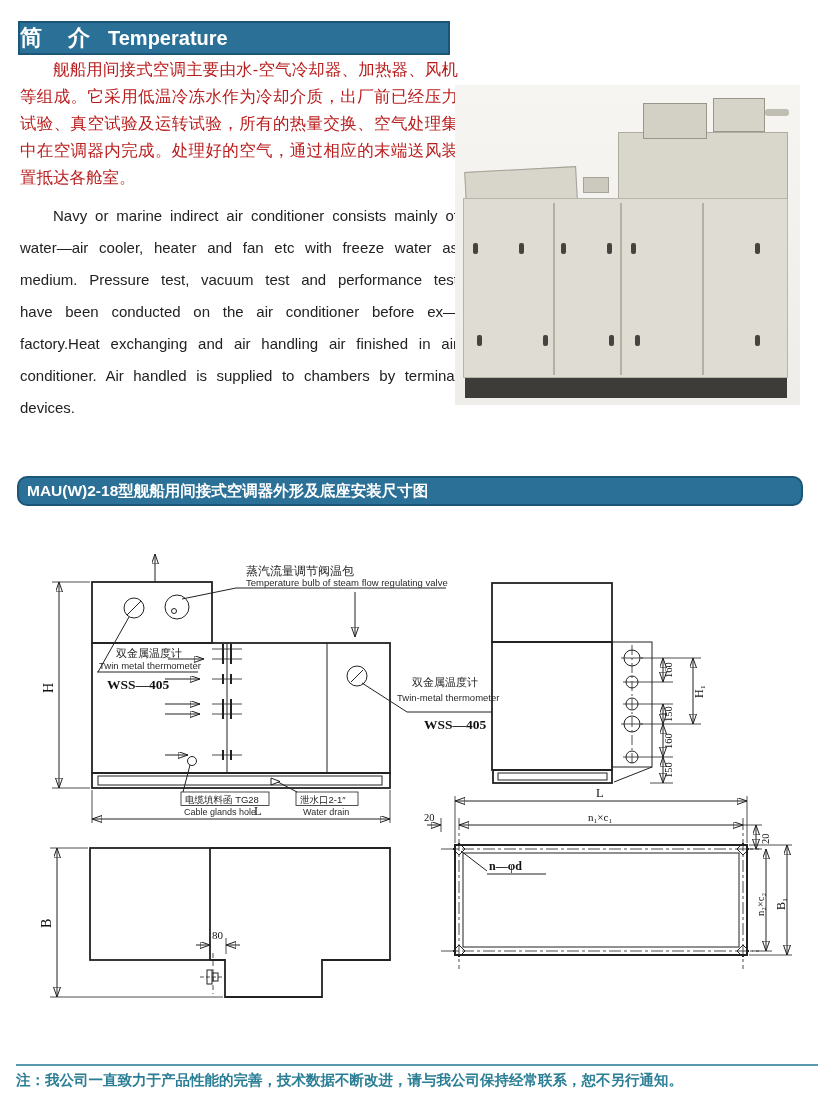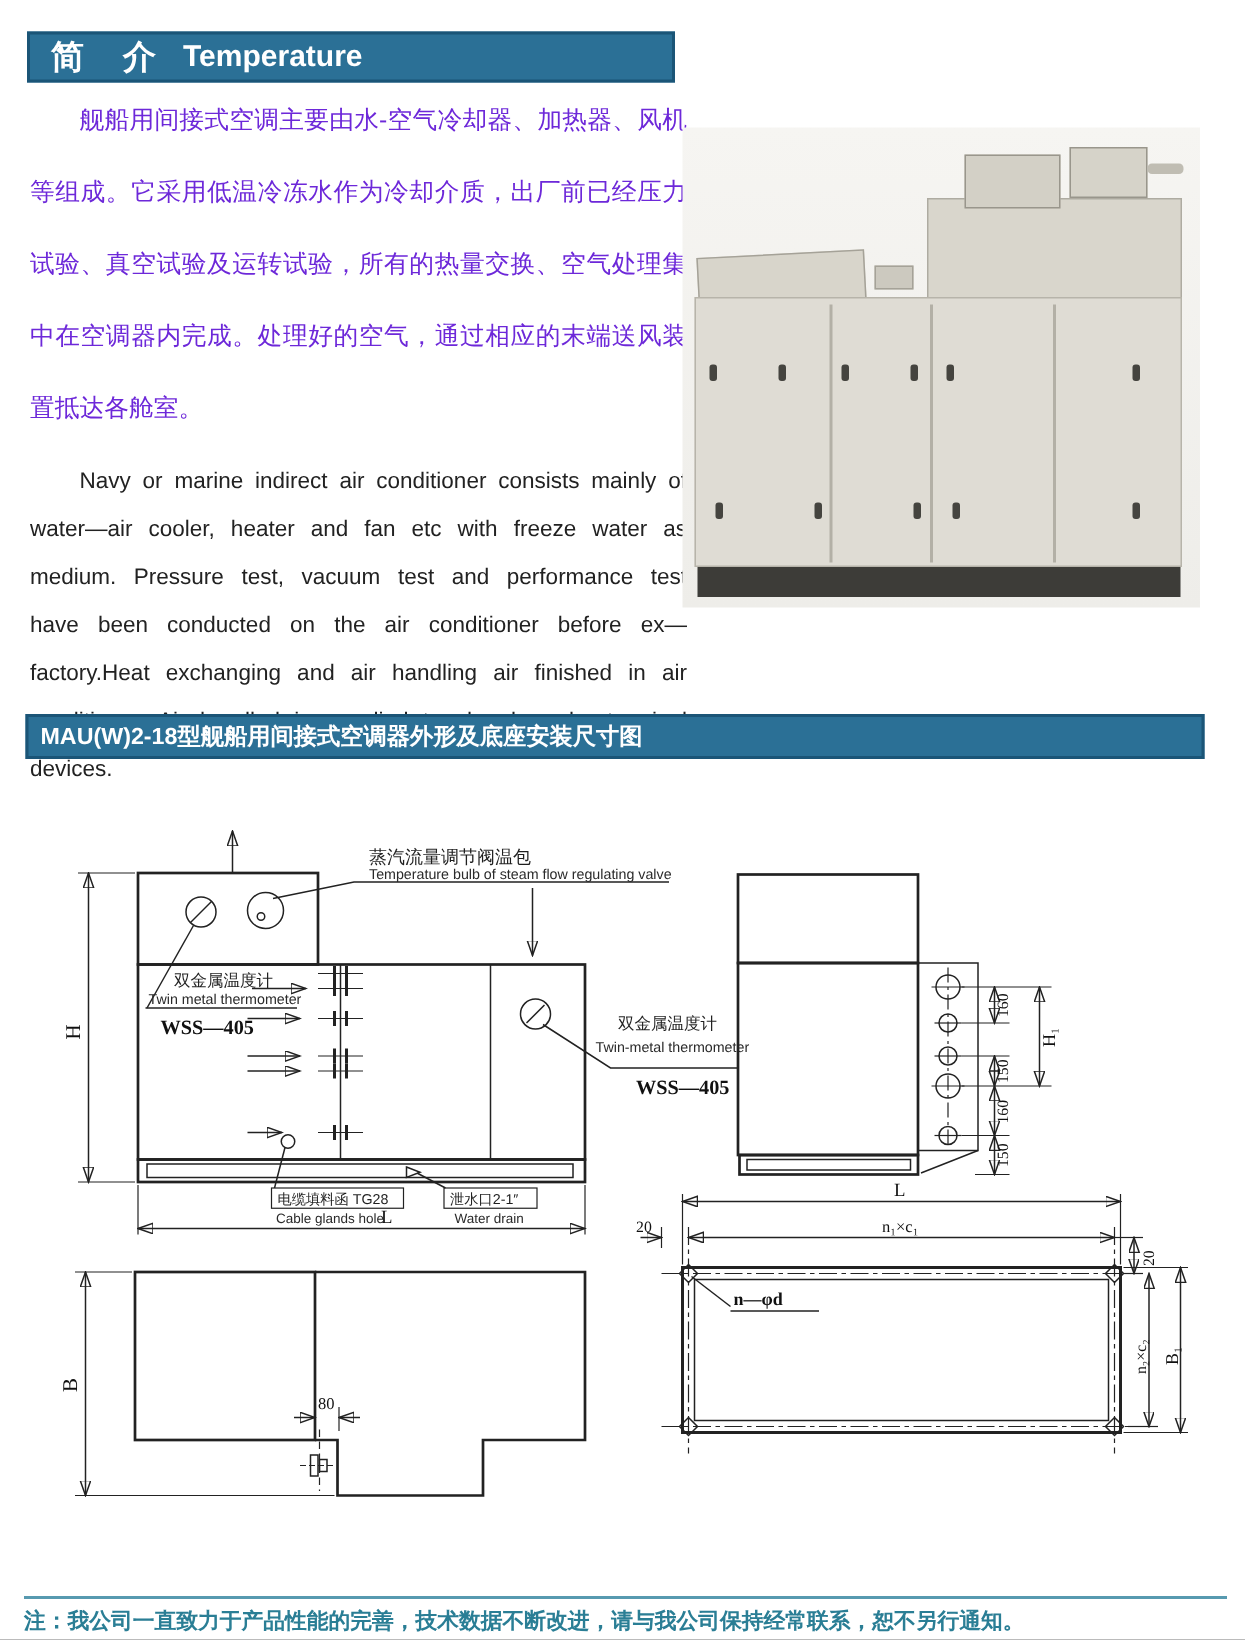--- a/index.html
+++ b/index.html
@@ -1,27 +1,27 @@
 <!DOCTYPE html>
 <html><head>
 <meta charset="utf-8">
 <style>
   html,body{margin:0;padding:0;background:#888;}
   .page{position:relative;width:830px;height:1093px;background:#ffffff;margin:0 auto;overflow:hidden;
         font-family:"Liberation Sans","DejaVu Sans",sans-serif;}
   
   .banner{position:absolute;background:#2b7096;border:2px solid #1b5577;color:#fff;
           display:flex;align-items:center;box-sizing:border-box;}
-  .banner1{left:18px;top:21px;width:432px;height:34px;padding-left:14px;gap:16px;font-weight:bold;}
+  .banner1{left:18px;top:21px;width:432px;height:34px;gap:16px;font-weight:bold;}
   .banner1 .zh{font-size:22px;letter-spacing:2px;}
   .banner1 .en{font-size:20px;}
-  .banner2{left:17px;top:476px;width:786px;height:30px;padding-left:8px;font-weight:bold;font-size:15.5px;gap:8px;white-space:nowrap;}
+  .banner2{left:17px;top:476px;width:786px;height:30px;padding-left:8px;font-weight:bold;font-size:15.5px;gap:8px;white-space:nowrap;border-radius:10px;}
   
   .intro-text{position:absolute;left:20px;top:56px;width:438px;}
-  .para-zh{margin:0;font-size:16.5px;line-height:48px;text-align:justify;text-indent:2em;color:#6d28d9;}
+  .para-zh{margin:0;font-size:16.5px;line-height:27px;text-align:justify;text-indent:2em;color:#b91c1c;}
   .para-en{margin:9px 0 0 0;font-size:15px;line-height:32px;text-align:justify;text-indent:2.2em;color:#222;word-spacing:3px;}
   
   .photo{position:absolute;left:455px;top:85px;width:345px;height:320px;background:linear-gradient(#f6f5f2,#eeede9);}
   .photo div{position:absolute;box-sizing:border-box;}
   .ph-tall{left:163px;top:47px;width:170px;height:165px;background:#d9d6cc;border:1px solid #aeaba1;}
   .ph-boxA{left:188px;top:18px;width:64px;height:36px;background:#d3d0c6;border:1px solid #99968c;}
   .ph-boxB{left:258px;top:13px;width:52px;height:34px;background:#d6d3c9;border:1px solid #99968c;}
   .ph-pipe{left:310px;top:24px;width:24px;height:7px;background:#c0bdb3;border-radius:3px;}
   .ph-tray{left:10px;top:84px;width:112px;height:34px;background:#d8d5cb;border:1px solid #a5a298;transform:rotate(-3deg);}
   .ph-mid{left:128px;top:92px;width:26px;height:16px;background:#ccc9bf;border:1px solid #a5a298;}

